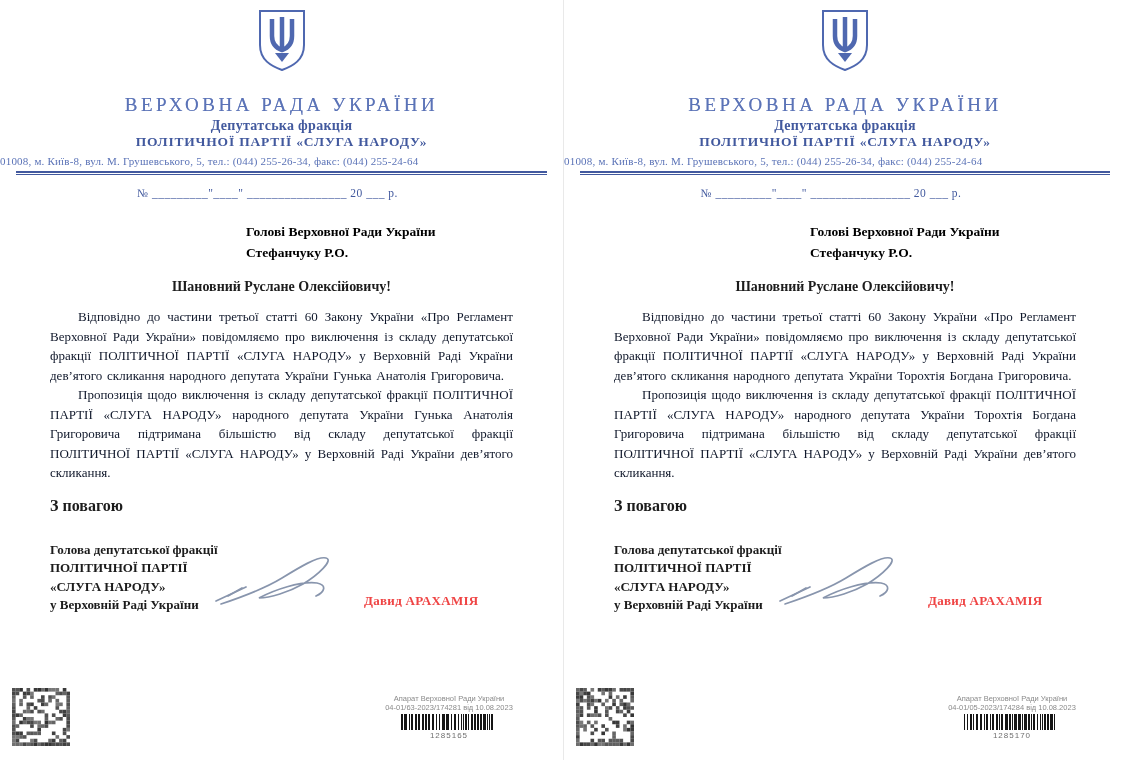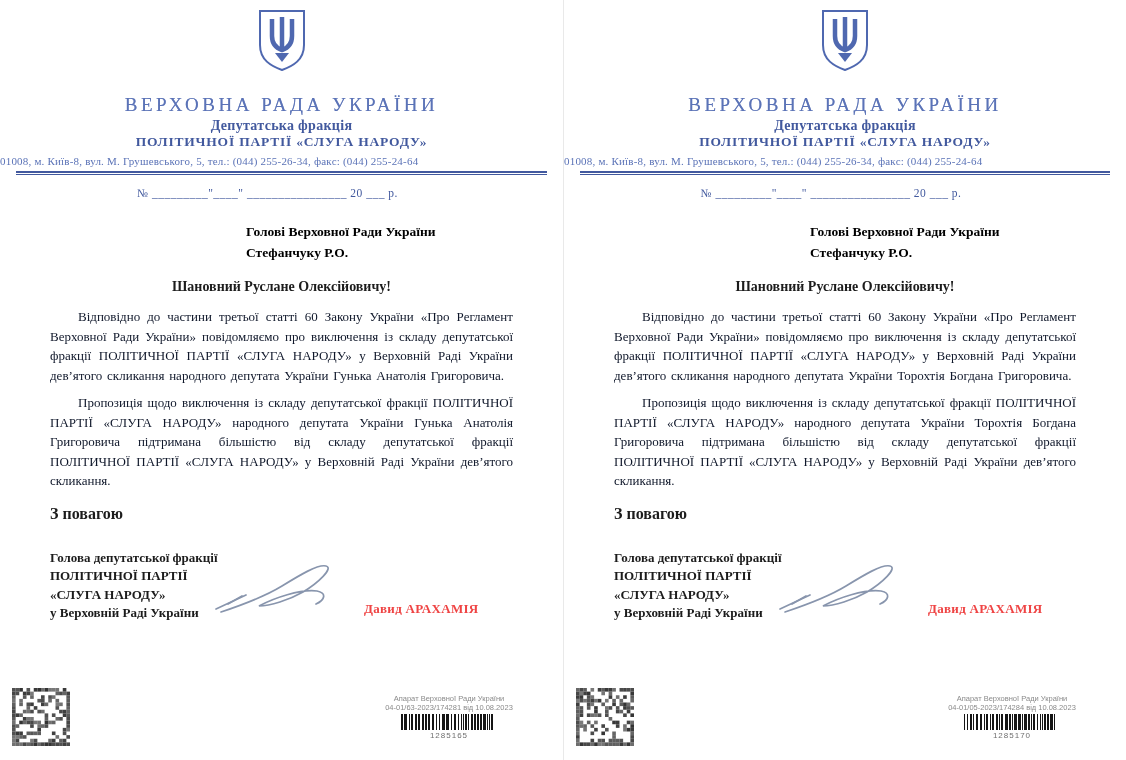--- a/index.html
+++ b/index.html
@@ -52,21 +52,21 @@
   .salutation {
     margin-top: 16px; text-align: center;
     font-weight: bold; font-size: 14px; color: #1c1c1c;
   }
   .body-par {
     margin: 12px 50px 0 50px; text-indent: 28px;
     font-size: 13px; line-height: 19.5px; color: #0f172a;
     text-align: justify; text-align-last: left;
     word-spacing: 1.5px;
   }
-  .body-par.second { margin-top: 8px; }
+  .body-par.second { margin-top: 0; }
   .closing {
     margin: 14px 0 0 50px; font-weight: bold; font-size: 16px; color: #1c1c1c;
   }
   .signer-block { position: relative; margin-top: 26px; height: 80px; padding-left: 16px; }
   .signer-titles {
     position: absolute; left: 50px; top: 0;
     font-weight: bold; font-size: 13px; line-height: 18.5px; color: #1c1c1c;
   }
   .signature-scribble { position: absolute; left: 212px; top: 6px; width: 132px; height: 64px; }
   .signer-name {

